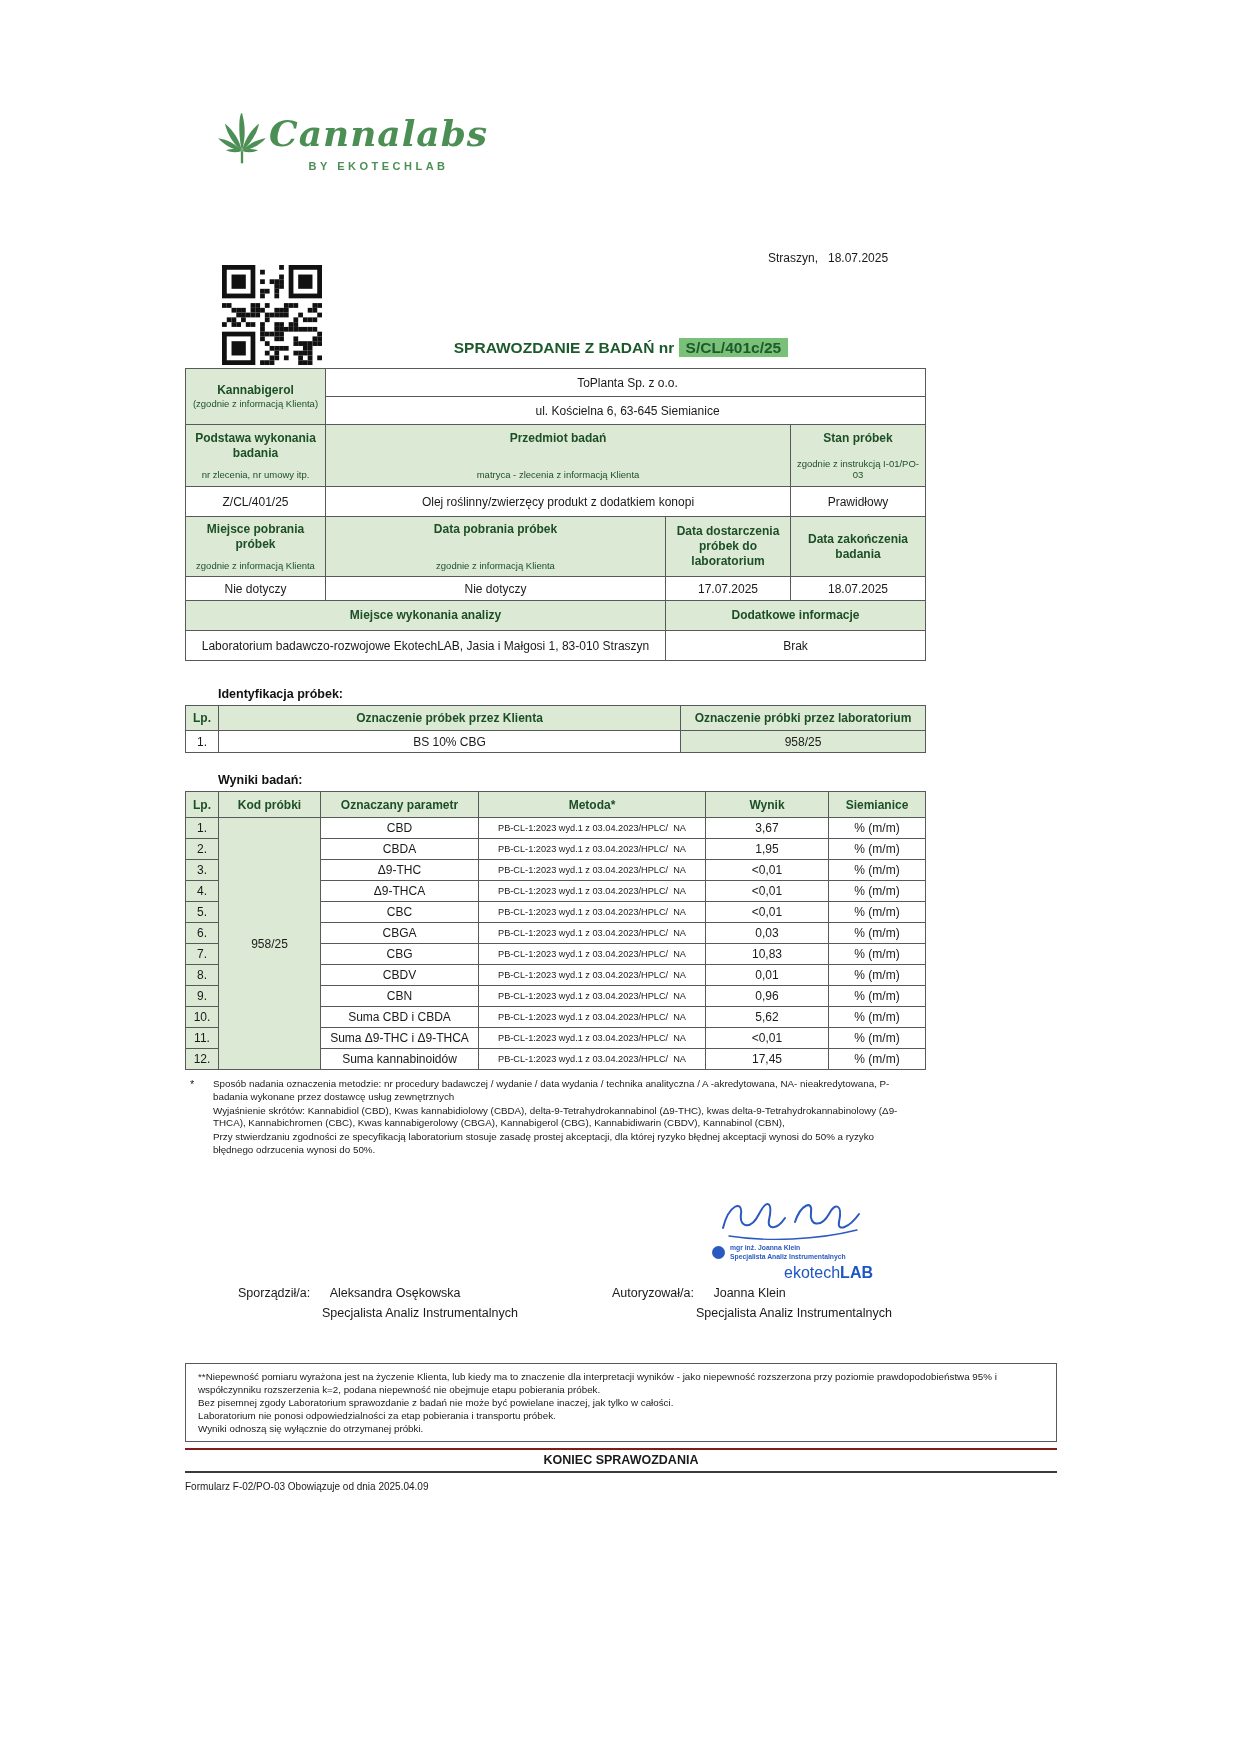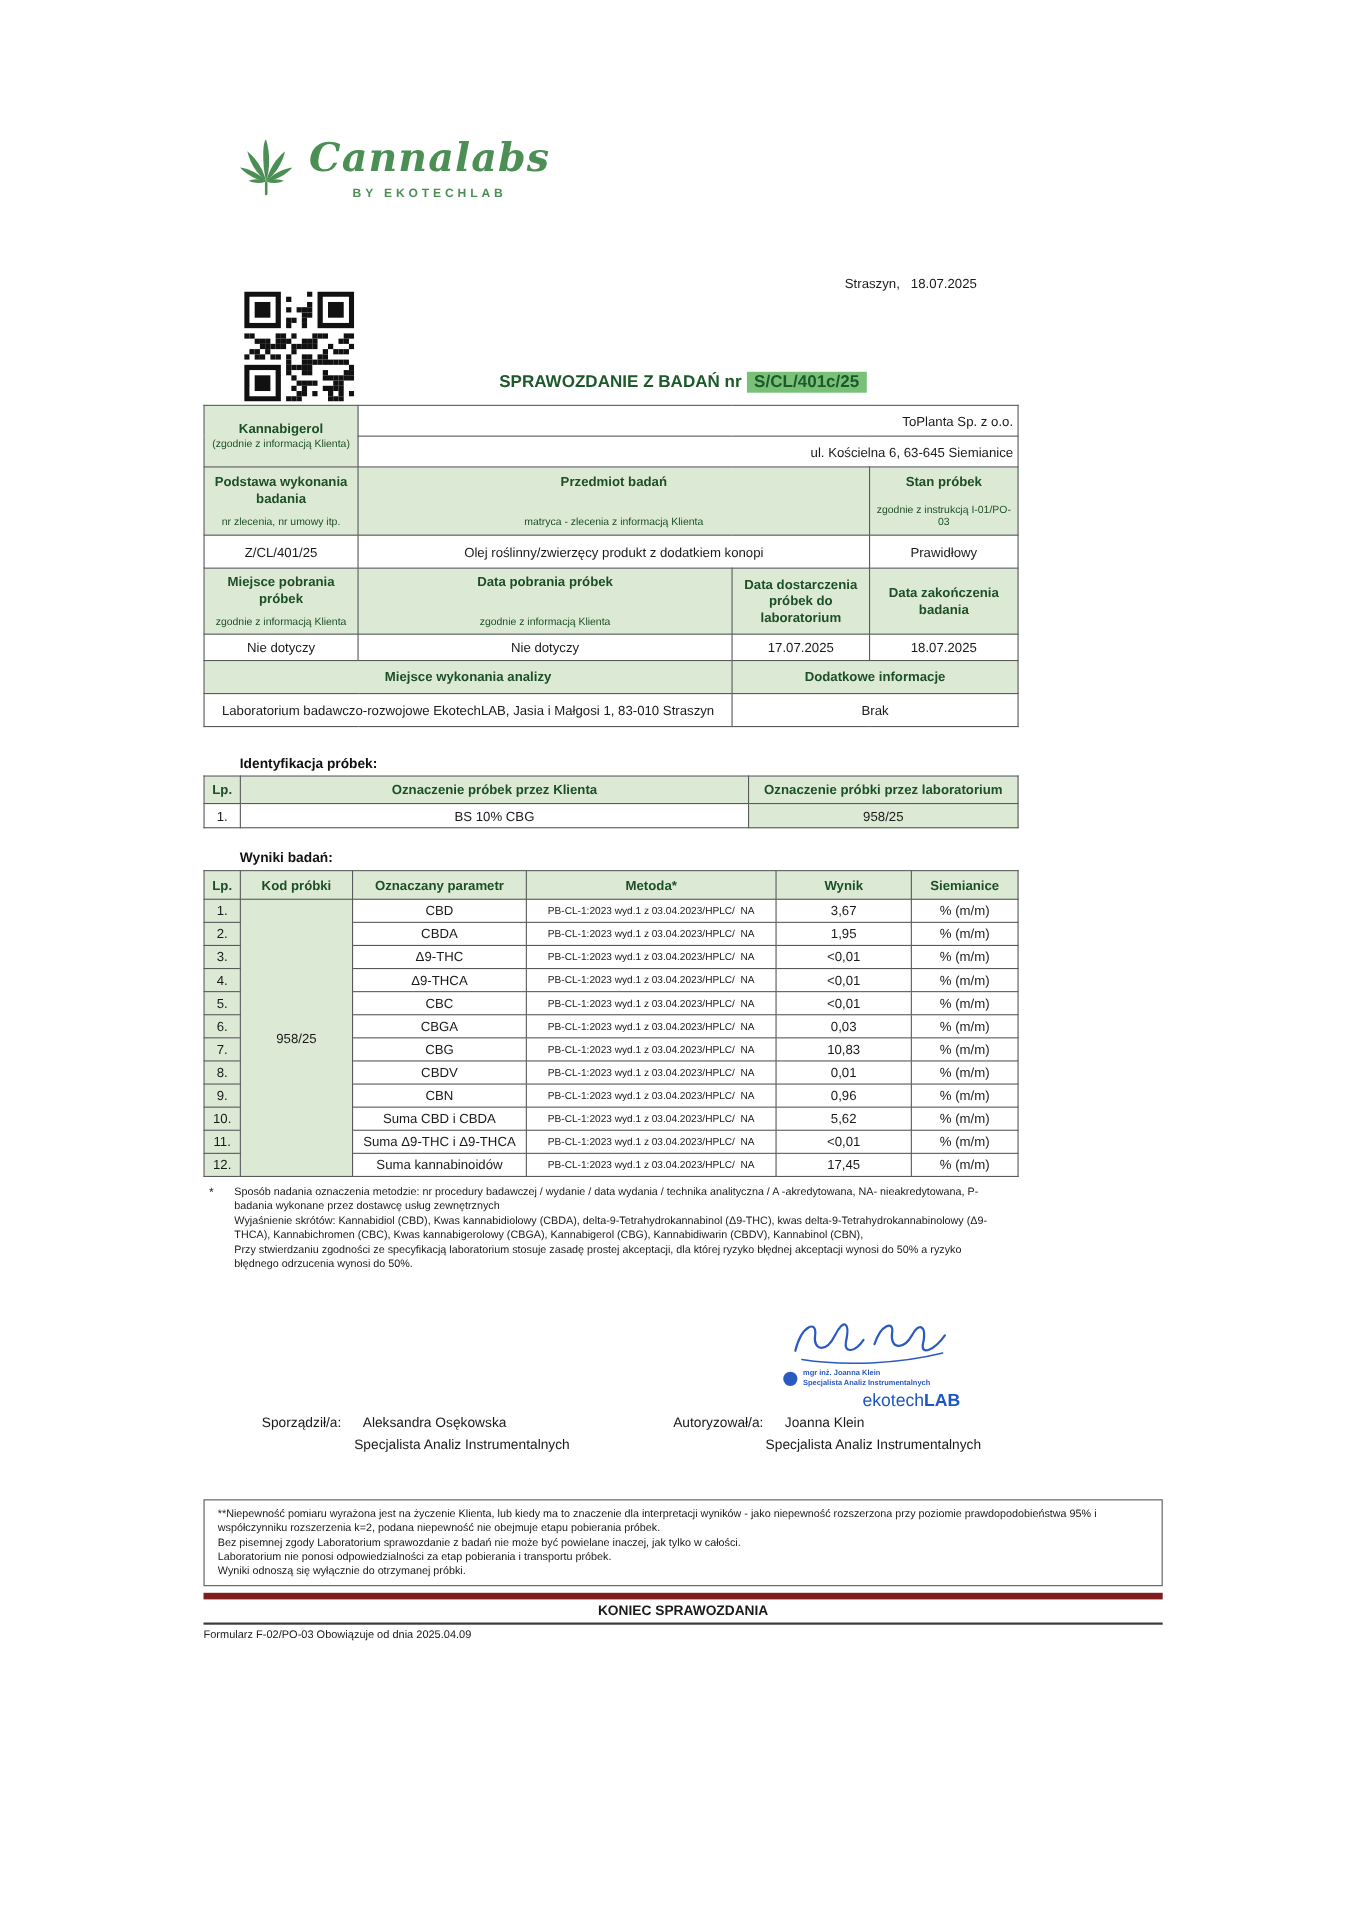--- a/index.html
+++ b/index.html
@@ -2,21 +2,21 @@
 <html><head>
 <meta charset="utf-8">
 <style>
   * { margin:0; padding:0; box-sizing:border-box; }
   html,body { background:#ffffff; }
   .page {
     position:relative; width:1242px; height:1756px; background:#fff;
     font-family:"Liberation Sans", sans-serif; color:#1a1a1a; overflow:hidden;
   }
   
-  .logo { position:absolute; left:215px; top:124px; display:flex; align-items:flex-start; gap:12px; }
+  .logo { position:absolute; left:215px; top:110px; display:flex; align-items:flex-end; }
   .logo-text { display:flex; flex-direction:column; align-items:center; }
   .brand-name { font-family:"DejaVu Serif", serif; font-style:italic; font-weight:700;
                 font-size:36px; color:#4c8f55; letter-spacing:1px; line-height:1.1; }
   .brand-tag { font-size:11px; letter-spacing:3.5px; color:#4c8f55; font-weight:700; margin-top:6px; }
   .company { position:absolute; left:740px; top:105px; font-size:11px; line-height:14.5px; color:#222; }
   .company a { color:#1a1a1a; text-decoration:underline; cursor:pointer; }
   .dateline { position:absolute; left:768px; top:251px; font-size:12px; white-space:pre; }
   .qr { position:absolute; left:222px; top:265px; width:100px; height:100px; }
   
   .title { position:absolute; left:185px; top:339px; width:872px; text-align:center;
@@ -25,21 +25,21 @@
   
   .content { position:absolute; left:185px; top:368px; width:872px; }
   table { border-collapse:collapse; table-layout:fixed; width:740px; }
   td { border:1px solid #58595b; vertical-align:middle; text-align:center;
        font-size:12px; color:#1a1a1a; padding:2px 4px; }
   .g { background:#dcead5; color:#1d4f27; }
   .lbl { font-weight:700; font-size:12px; line-height:1.25; }
   .sub { font-size:9.5px; line-height:1.2; }
   .cellcol { display:flex; flex-direction:column; justify-content:space-between;
              align-items:center; height:50px; width:100%; }
-  .left { text-align:right; padding-left:8px; }
+  .left { text-align:center; padding-left:8px; }
   .hdr { background:#dcead5; color:#1d4f27; font-weight:700; }
   .section-title { font-weight:700; font-size:12.5px; margin:26px 0 4px 33px; color:#111; }
   .section-title2 { font-weight:700; font-size:12.5px; margin:20px 0 4px 33px; color:#111; }
   .method { font-size:9.2px; white-space:pre; }
   .footnote { display:flex; margin-top:8px; width:740px; }
   .fn-star { width:28px; padding-left:5px; font-size:11px; }
   .fn-text { width:700px; font-size:9.8px; line-height:12.8px; }
   .fn-text div { margin-bottom:1px; }
   
   .stamp { position:absolute; left:712px; top:1196px; width:175px; color:#2a59c0; }
@@ -49,21 +49,21 @@
   .ekolab { font-size:16px; color:#1d55c4; margin-top:3px; text-align:right; padding-right:14px; }
   .ekolab .light { font-weight:400; } .ekolab .bold { font-weight:700; }
   .prepared { position:absolute; left:238px; top:1286px; font-size:12.5px; }
   .authorized { position:absolute; left:612px; top:1286px; font-size:12.5px; }
   .signer-name { margin-left:16px; }
   .signer-role { margin-top:6px; margin-left:84px; }
   
   .disclaimer { position:absolute; left:185px; top:1363px; width:872px; border:1px solid #58595b;
                 padding:6px 40px 6px 12px; font-size:9.8px; line-height:13px; }
   .end-banner { position:absolute; left:185px; top:1448px; width:872px; text-align:center;
-                font-weight:700; font-size:12.5px; border-top:6px solid #7f1d1d;
+                font-weight:700; font-size:12.5px; border-top:2px solid #7f1d1d;
                 border-bottom:2px solid #3a3a3a; padding:3px 0 4px; }
   .form-footer { position:absolute; left:185px; top:1481px; font-size:10px; }
 </style>
 </head>
 <body>
 
 <div class="page">
 
   <div class="logo">
     <svg width="54" height="62" viewBox="0 0 60 66">

